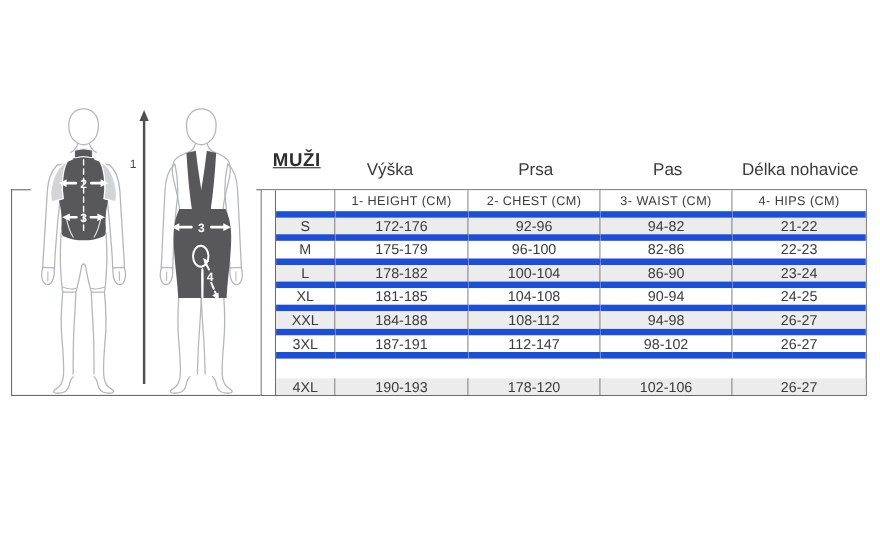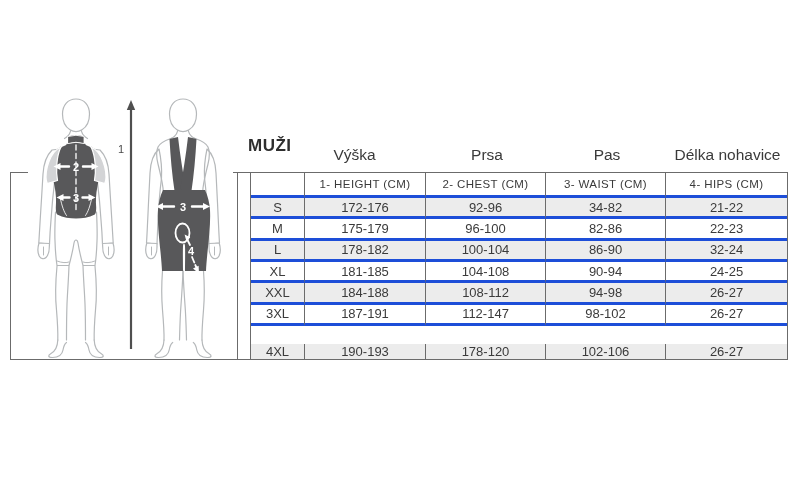--- a/index.html
+++ b/index.html
@@ -1,36 +1,36 @@
 <!DOCTYPE html>
 <html><head>
 <meta charset="utf-8">
 <style>
   html,body{margin:0;padding:0;background:#ffffff;}
   .canvas{position:relative;width:800px;height:490px;background:#ffffff;overflow:hidden;
           font-family:"Liberation Sans","DejaVu Sans",sans-serif;}
 
   
   .chart-title{position:absolute;left:248px;top:136px;font-size:17px;font-weight:bold;
-               color:#2e2e2e;letter-spacing:.5px;}
+               color:#2e2e2e;letter-spacing:.5px;text-decoration:underline;}
   .col-label{position:absolute;top:145px;height:20px;display:flex;align-items:center;
              justify-content:center;font-size:15.5px;color:#3a3a3a;}
   .col-label.c1{left:294px;width:121px;}
   .col-label.c2{left:427px;width:120px;}
   .col-label.c3{left:547px;width:120px;}
   .col-label.c4{left:667px;width:121px;}
 
   
   .size-table{position:absolute;left:237px;top:172px;width:551px;height:188px;
               box-sizing:border-box;border:1px solid #6b6b6b;display:grid;
               grid-template-columns:13px 54px 121px 120px 120px 1fr;
               grid-template-rows:25px repeat(7,1fr);background:#fff;}
   .tb-ext{position:absolute;left:233px;top:172px;width:5px;height:1px;background:#6b6b6b;}
   .strip{grid-column:1;grid-row:1 / span 8;border-right:1px solid #6b6b6b;background:#fff;}
-  .cell{border-right:1px solid #6b6b6b;border-bottom:3px solid #1d4ed8;
+  .cell{border-right:1px solid #6b6b6b;border-bottom:6px solid #1d4ed8;
         display:flex;align-items:center;justify-content:center;
         font-size:13px;color:#3b3b3b;background:#fff;}
   .cell.lastcol{border-right:none;}
   .cell.lastrow{border-bottom:none;margin-top:18px;}
   .cell.shade{background:#ececec;}
   .cell.measure{font-size:11.5px;letter-spacing:.4px;color:#3a3a3a;}
 
   
   .bracket{position:absolute;left:10px;top:172px;width:17px;height:187px;
            border-left:1px solid #6b6b6b;border-top:1px solid #6b6b6b;}
@@ -172,34 +172,34 @@
 
     <div class="cell measure"></div>
     <div class="cell measure">1- HEIGHT (CM)</div>
     <div class="cell measure">2- CHEST (CM)</div>
     <div class="cell measure">3- WAIST (CM)</div>
     <div class="cell measure lastcol">4- HIPS (CM)</div>
 
     <div class="cell shade">S</div>
     <div class="cell shade">172-176</div>
     <div class="cell shade">92-96</div>
-    <div class="cell shade">34-82</div>
+    <div class="cell shade">94-82</div>
     <div class="cell shade lastcol">21-22</div>
 
     <div class="cell">M</div>
     <div class="cell">175-179</div>
     <div class="cell">96-100</div>
     <div class="cell">82-86</div>
     <div class="cell lastcol">22-23</div>
 
     <div class="cell shade">L</div>
     <div class="cell shade">178-182</div>
     <div class="cell shade">100-104</div>
     <div class="cell shade">86-90</div>
-    <div class="cell shade lastcol">32-24</div>
+    <div class="cell shade lastcol">23-24</div>
 
     <div class="cell">XL</div>
     <div class="cell">181-185</div>
     <div class="cell">104-108</div>
     <div class="cell">90-94</div>
     <div class="cell lastcol">24-25</div>
 
     <div class="cell shade">XXL</div>
     <div class="cell shade">184-188</div>
     <div class="cell shade">108-112</div>

